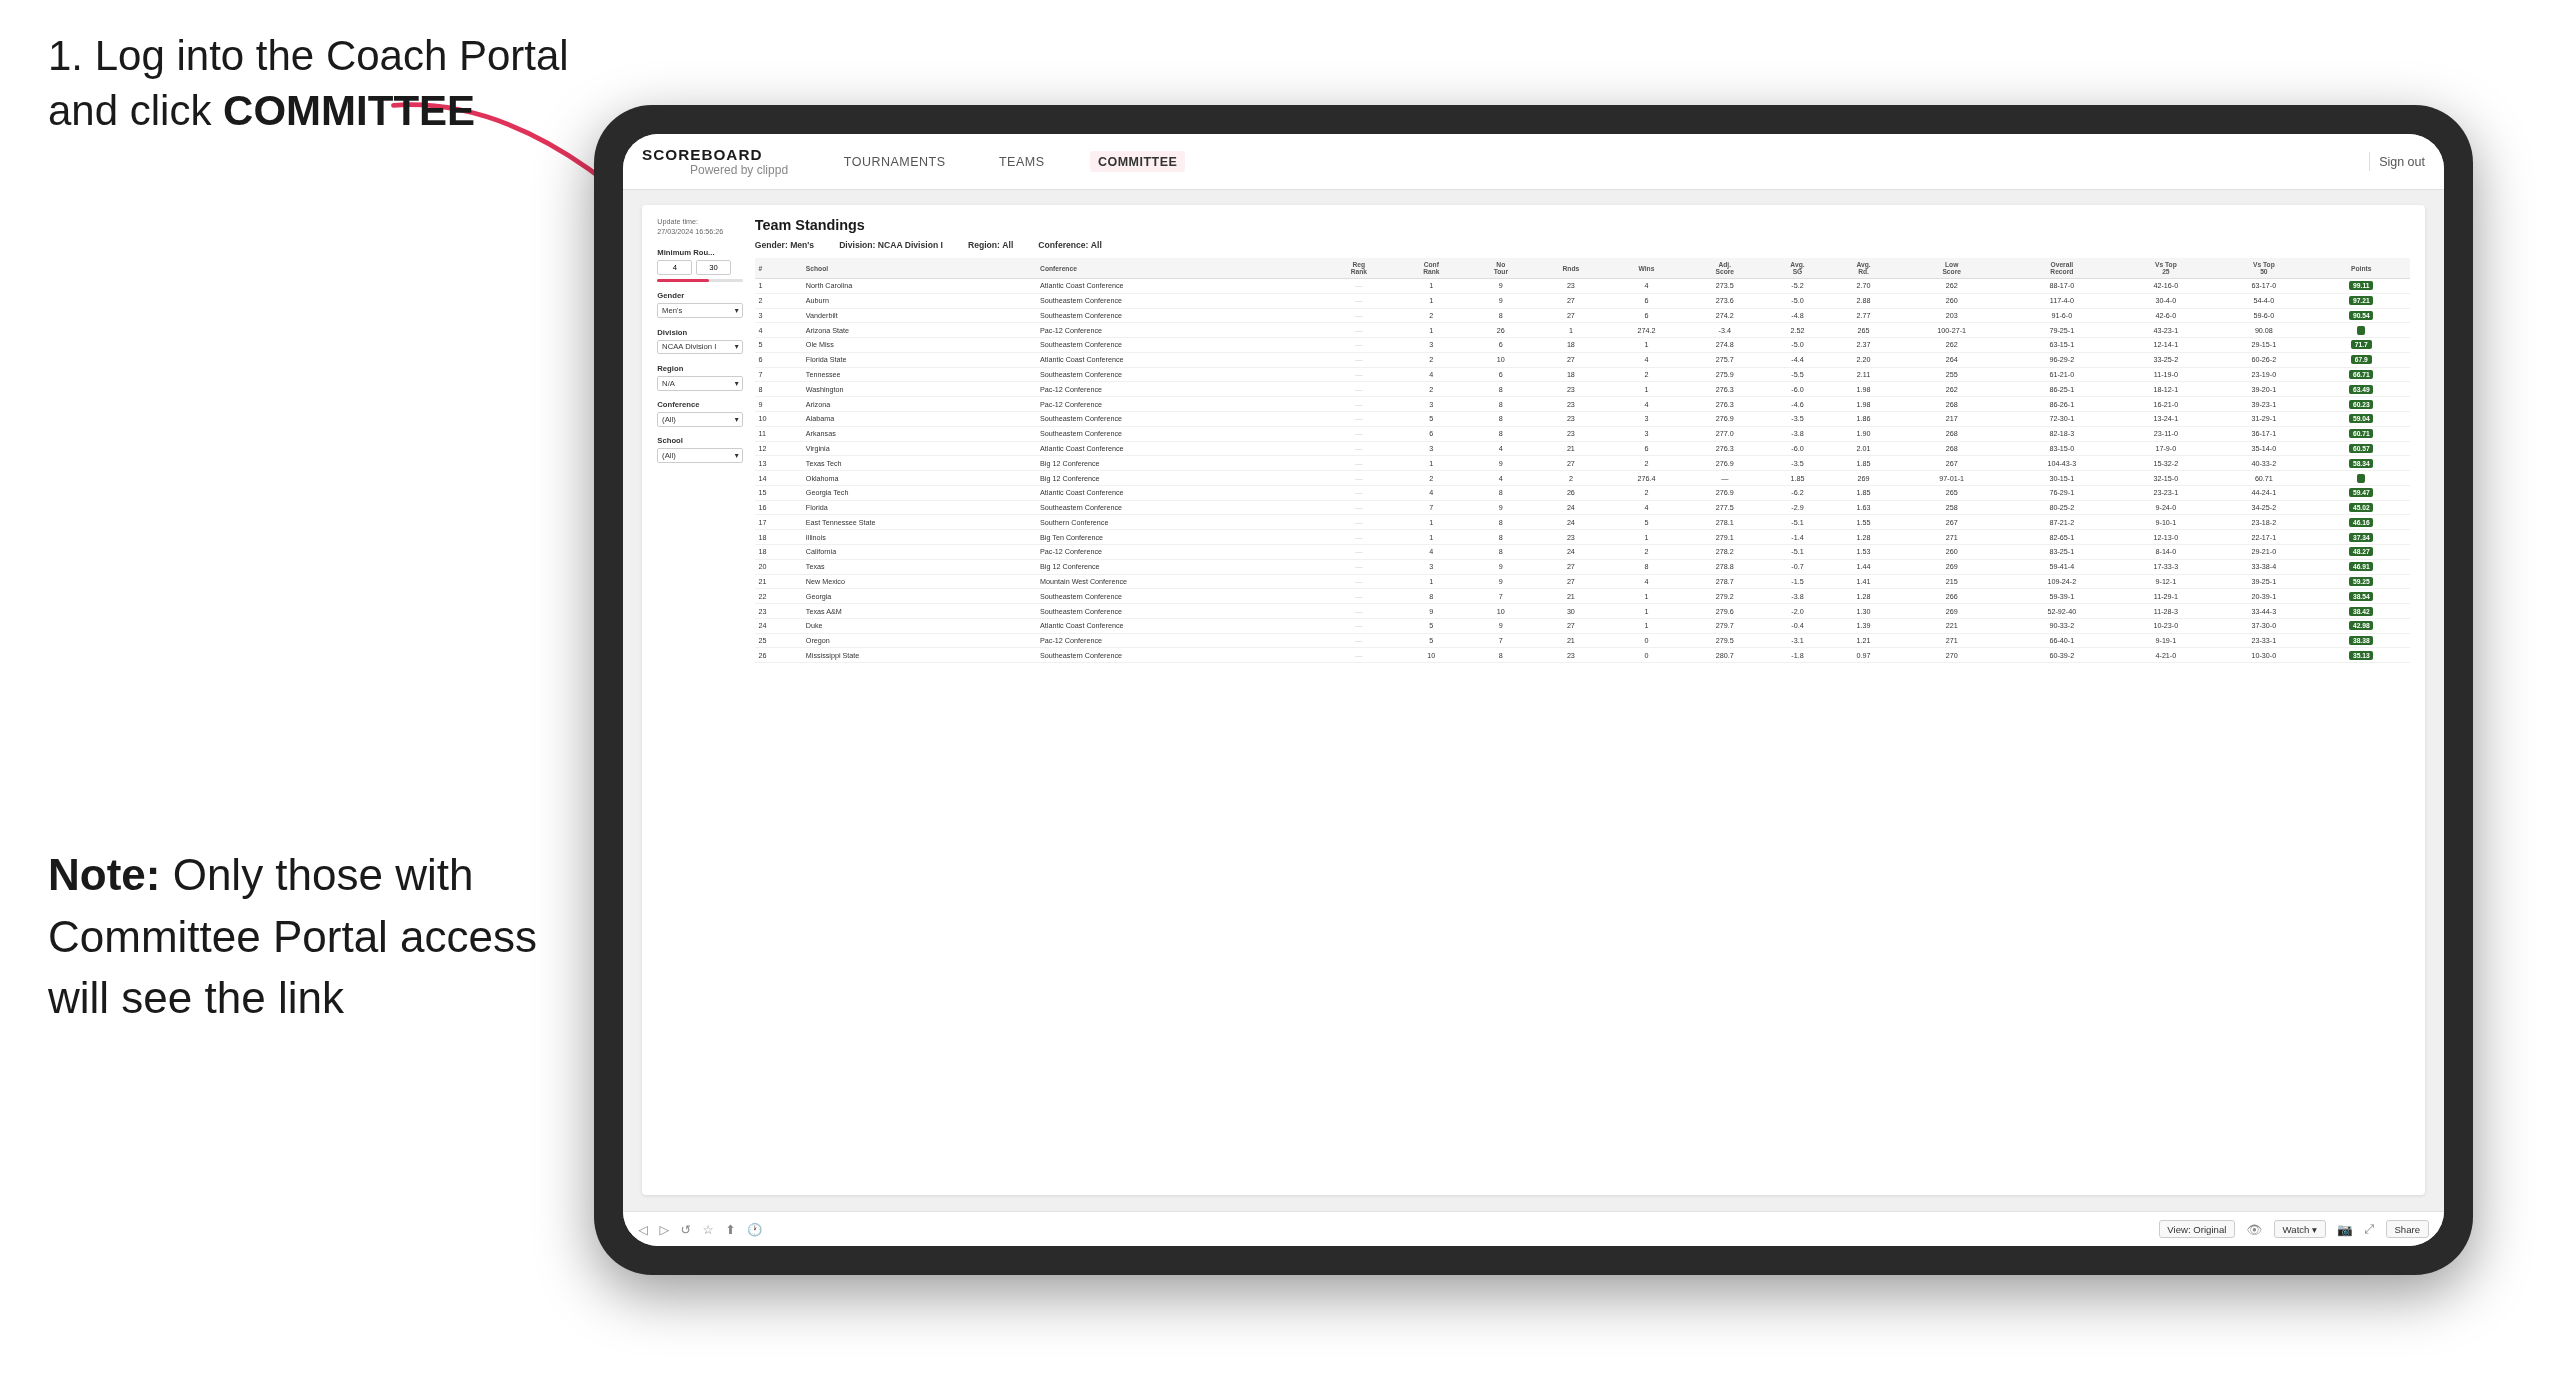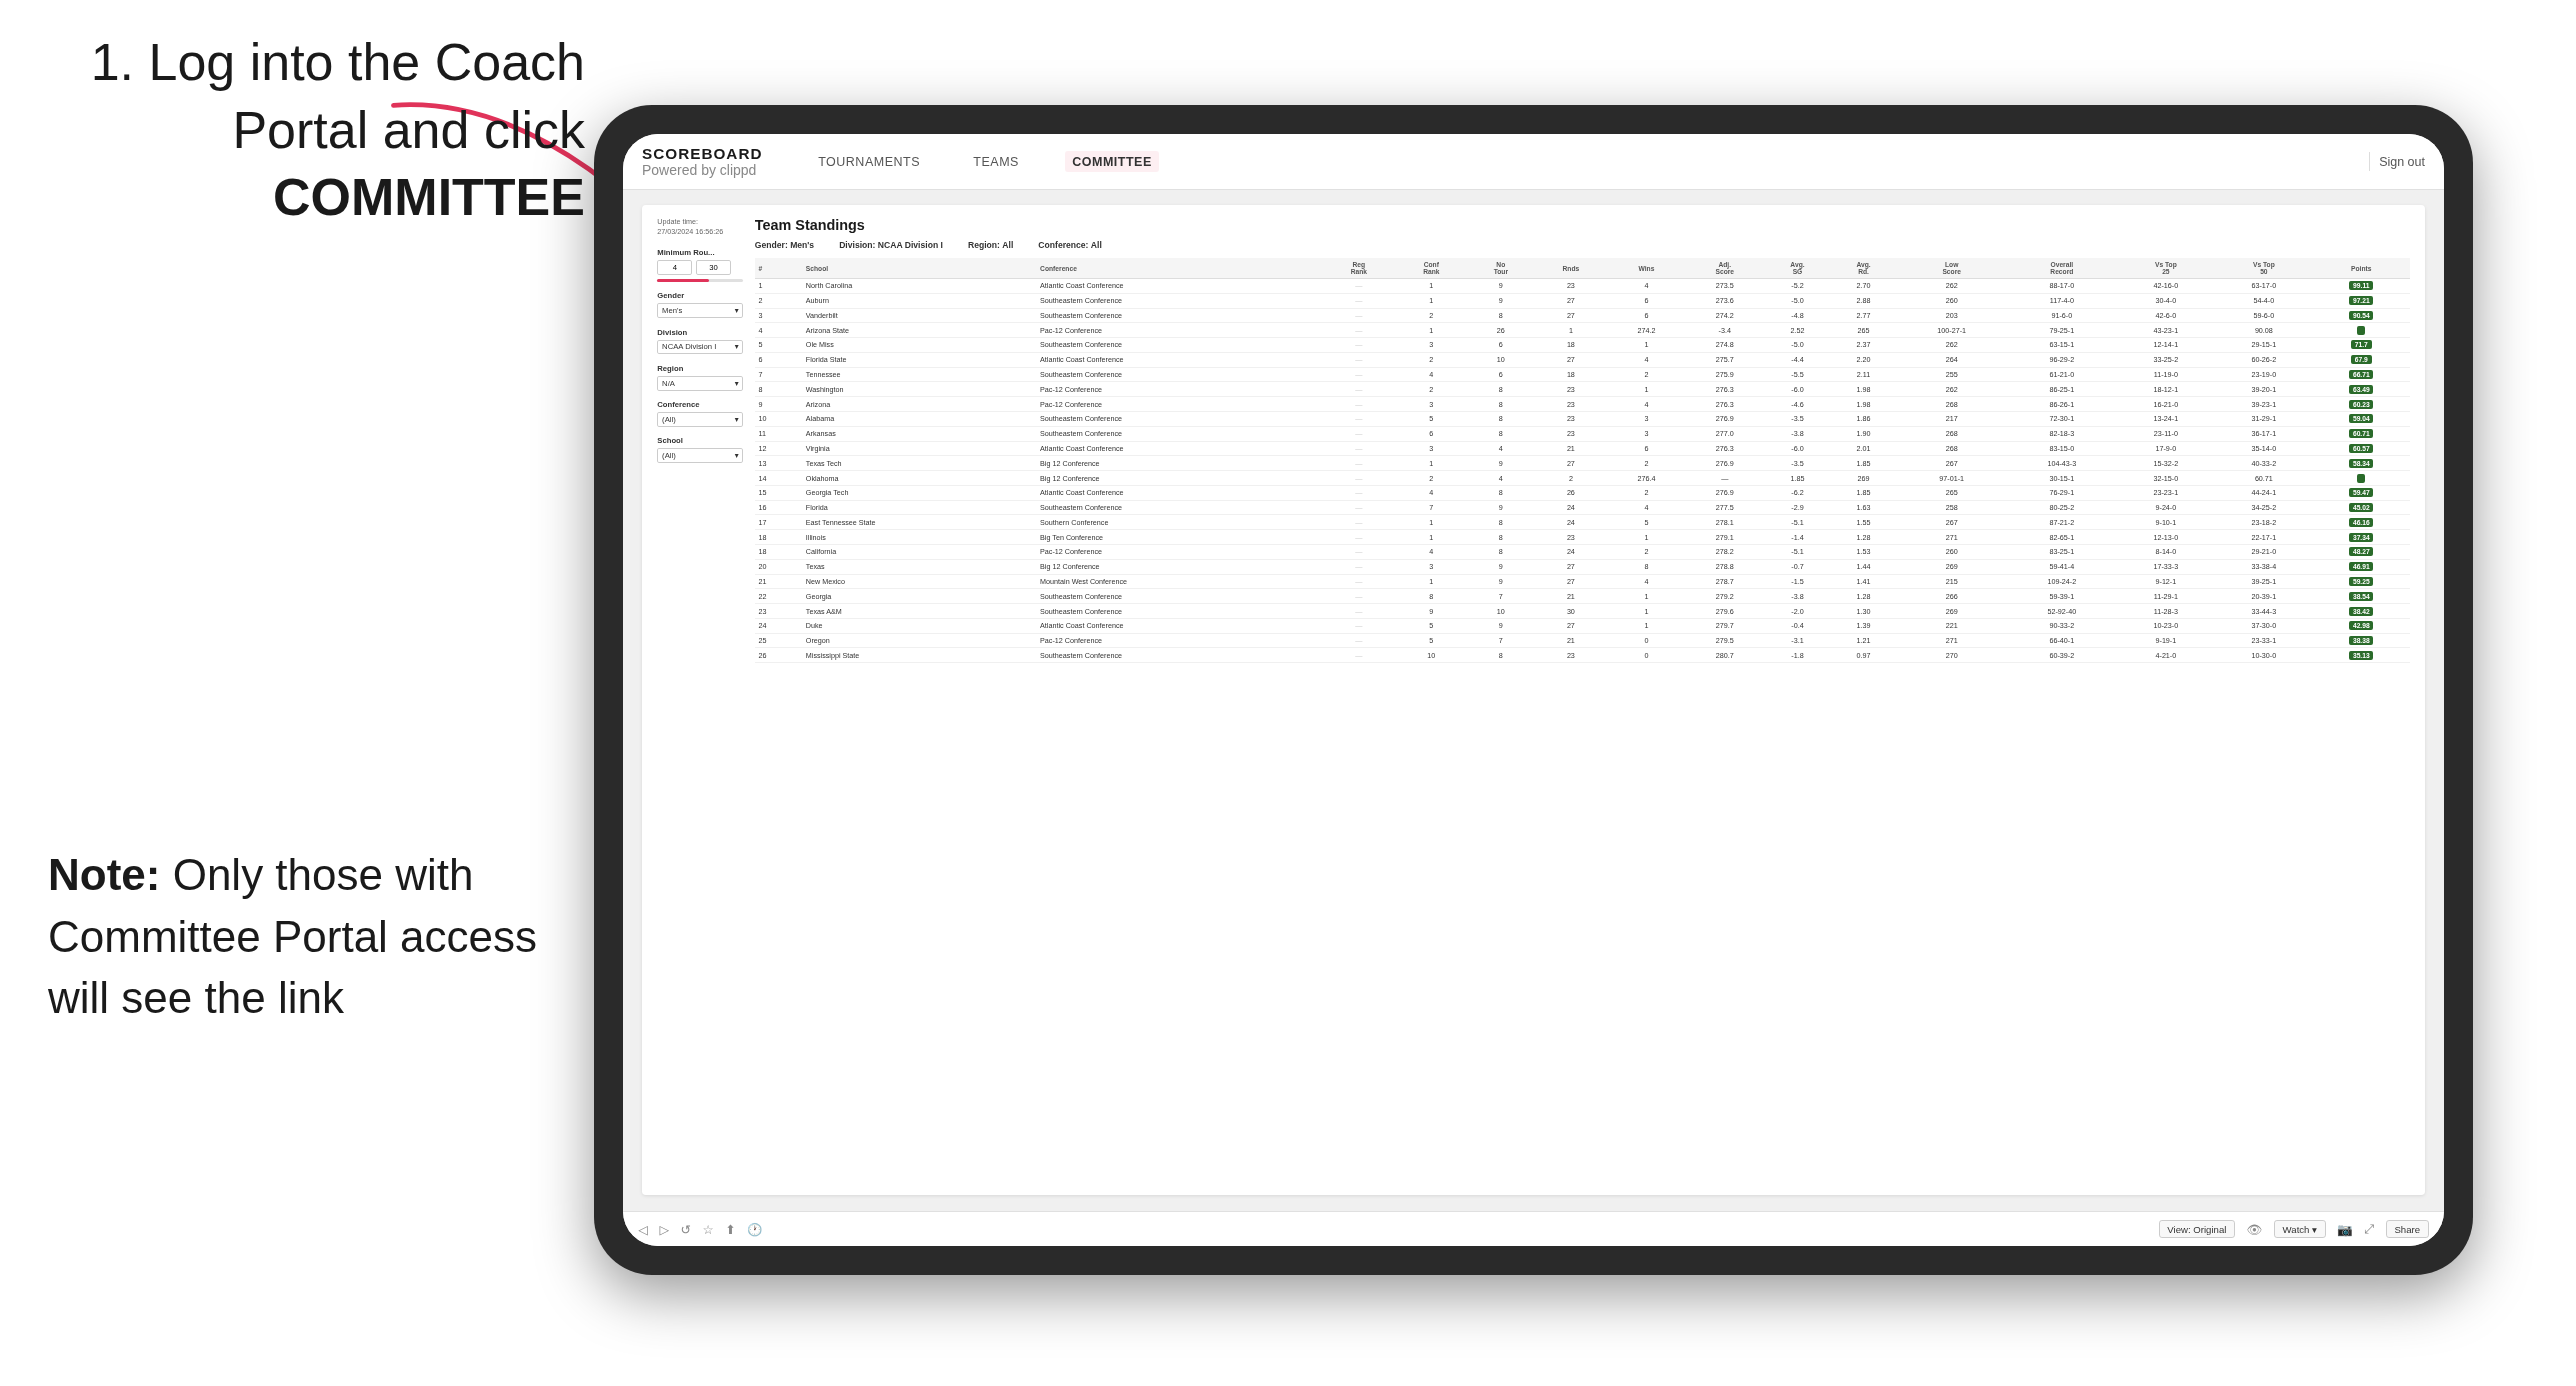--- a/index.html
+++ b/index.html
@@ -14,25 +14,24 @@
 
     
     .instruction-area {
       position: absolute;
       top: 29px;
       left: 48px;
       width: 537px;
     }
 
     .step-text {
-      font-size: 52px;
+      font-size: 42px;
       color: #1a1a1a;
       line-height: 1.3;
       margin-bottom: 38px;
-      text-align: right;
     }
 
     .step-text strong {
       font-weight: 900;
     }
 
     .note-text {
       font-size: 44px;
       color: #1a1a1a;
       line-height: 1.4;
@@ -84,23 +83,24 @@
 
     .scoreboard-logo-text {
       font-size: 15.3px;
       font-weight: 900;
       color: #1a1a1a;
       letter-spacing: 1px;
       font-family: 'Arial Black', Arial, sans-serif;
     }
 
     .scoreboard-logo-sub {
-      font-size: 14px;
+      font-size: 12px;
       color: #888;
       margin-top: -1.9px;
+      margin-left: 48px;
     }
 
     .nav-links {
       display: flex;
       align-items: center;
       gap: 38px;
       flex: 1;
       margin-left: 19px;
     }
 

